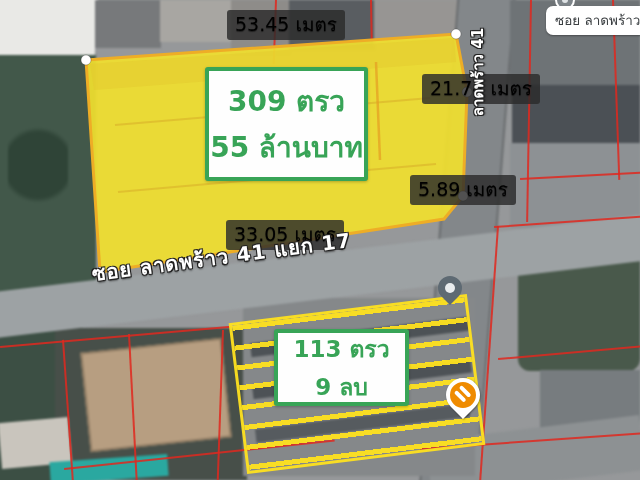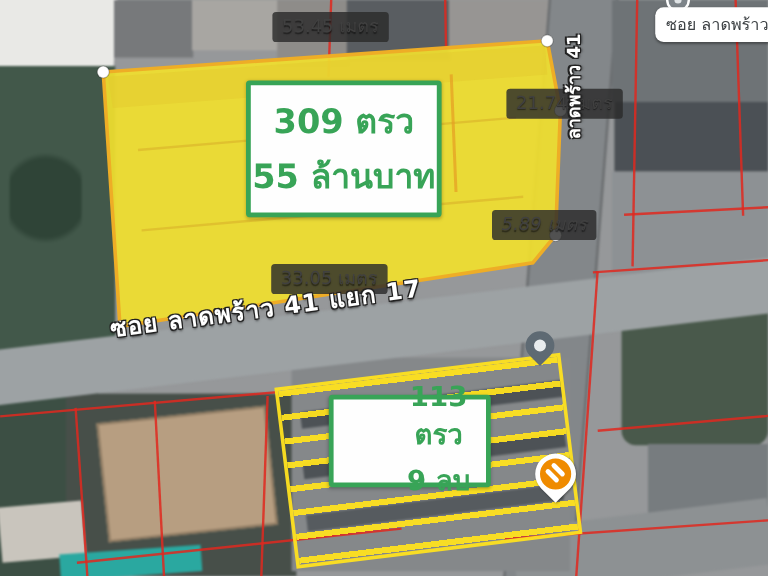--- a/index.html
+++ b/index.html
@@ -14,30 +14,30 @@
   .rline{position:absolute;background:var(--c-parcel_line,#e0281e);opacity:.85;transform-origin:0 0;}
   .rline.v{width:2px;} .rline.h{height:2px;}
   
   #plot-svg{position:absolute;inset:0;}
   #hatch-plot{position:absolute;left:237px;top:308px;width:240px;height:152px;
       transform:rotate(-7deg);
       border:3px solid var(--c-hatch_yellow,#ffe21f);
       background:repeating-linear-gradient(to bottom,var(--c-hatch_yellow,#ffe21f) 0 5px,transparent 5px 20px);
       opacity:.95;}
   
-  .badge{position:absolute;background:var(--c-badge_bg,rgba(43,43,43,.82));color:#404040;
-      font-size:15px;line-height:1.25;padding:3px 8px;border-radius:3px;white-space:nowrap;
+  .badge{position:absolute;background:var(--c-badge_bg,rgba(43,43,43,.82));color:#000000;
+      font-size:19px;line-height:1.25;padding:3px 8px;border-radius:3px;white-space:nowrap;
       text-shadow:0 1px 1px rgba(0,0,0,.5);}
   
   .info-box{position:absolute;background:#fefefe;border:4px solid var(--c-green,#38a457);
       border-radius:3px;color:var(--c-green,#38a457);text-align:center;
       display:flex;flex-direction:column;justify-content:center;gap:2px;
       box-shadow:0 1px 3px rgba(0,0,0,.25);}
   #box-upper{left:205px;top:67px;width:163px;height:114px;font-size:28px;font-weight:bold;}
-  #box-lower{left:274px;top:329px;width:135px;height:77px;font-size:23px;font-weight:bold;padding-left:48px;}
+  #box-lower{left:274px;top:329px;width:135px;height:77px;font-size:23px;font-weight:bold;}
   
   .outlined{color:#fff;font-weight:bold;
       text-shadow:-1px -1px 0 #222,1px -1px 0 #222,-1px 1px 0 #222,1px 1px 0 #222,0 2px 2px rgba(0,0,0,.6);}
   #street-label{left:92px;top:258px;width:380px;font-size:20px;letter-spacing:1px;
       transform:rotate(-7.5deg);transform-origin:0 50%;white-space:nowrap;}
   #vroad-label{left:478px;top:72px;width:150px;font-size:15px;text-align:center;white-space:nowrap;
       transform:translate(-50%,-50%) rotate(-90deg);}
   #map-pill{left:546px;top:6px;background:#fff;color:#3c4043;font-size:13.5px;
       padding:3px 9px 4px;border-radius:7px;white-space:nowrap;box-shadow:0 1px 2px rgba(0,0,0,.35);}
   
@@ -129,21 +129,21 @@
 
   <div class="pin-tear" id="pin-grey"></div>
   <div class="pin-tear" id="poi-pin">
     <span class="poi-circle"></span>
     <span class="poi-glyph"></span>
   </div>
   <div class="abs" id="top-pin-circle"></div>
 
   <div class="badge" style="left:227px;top:10px;">53.45 เมตร</div>
   <div class="badge" style="left:422px;top:74px;">21.74 เมตร</div>
-  <div class="badge" style="left:410px;top:175px;font-style:italic;">5.89 เมตร</div>
+  <div class="badge" style="left:410px;top:175px;">5.89 เมตร</div>
   <div class="badge" style="left:226px;top:220px;">33.05 เมตร</div>
 
   <div class="info-box" id="box-upper">
     <div>309 ตรว</div>
     <div>55 ล้านบาท</div>
   </div>
   <div class="info-box" id="box-lower">
     <div>113 ตรว</div>
     <div>9 ลบ</div>
   </div>

